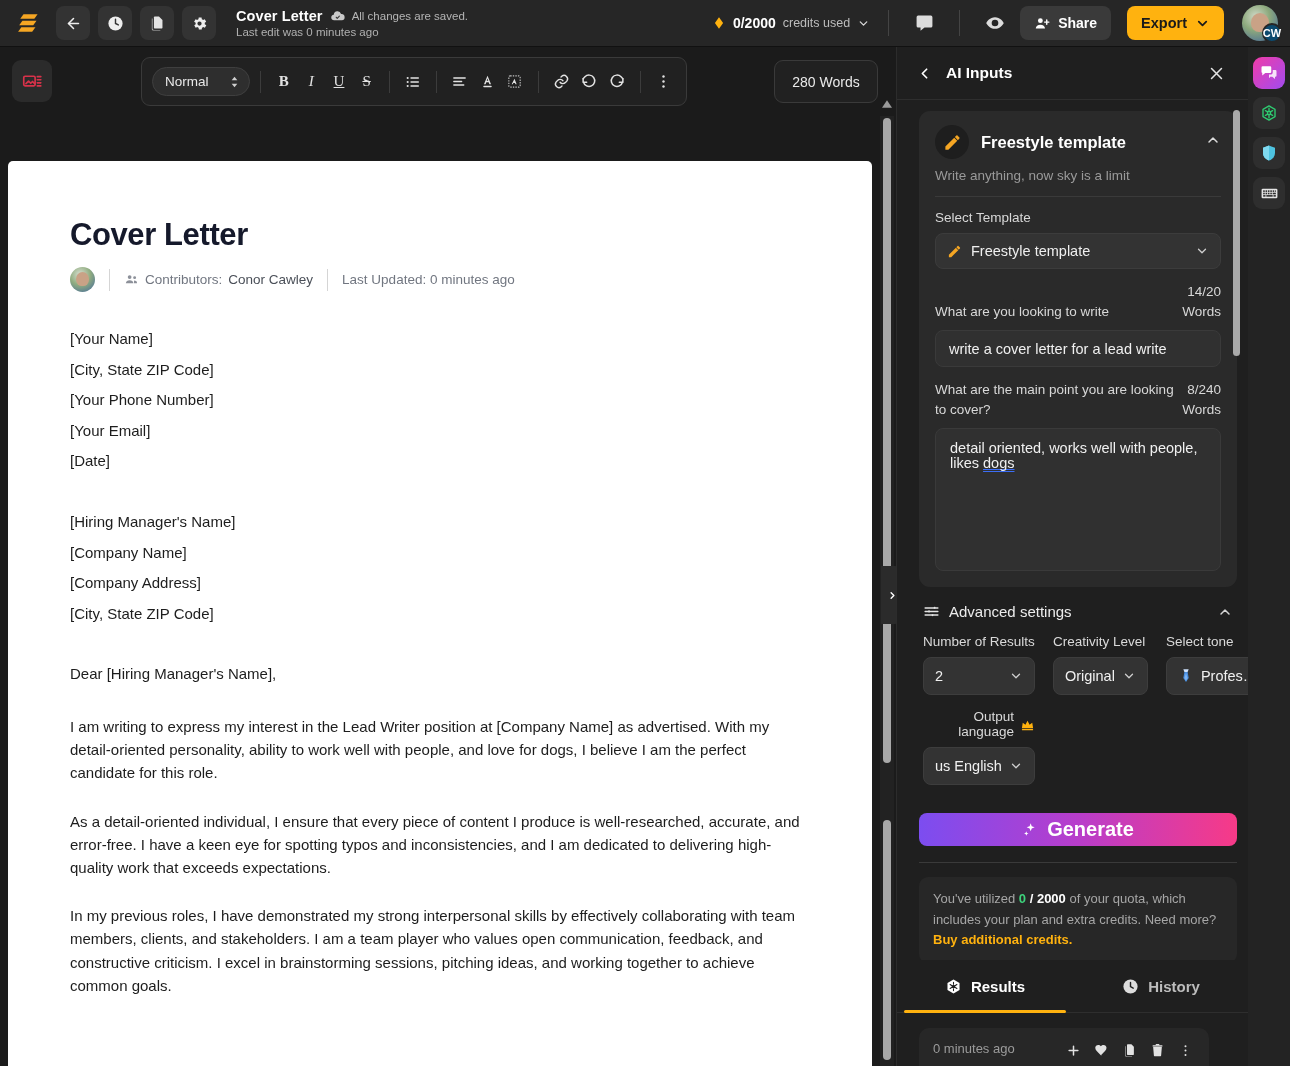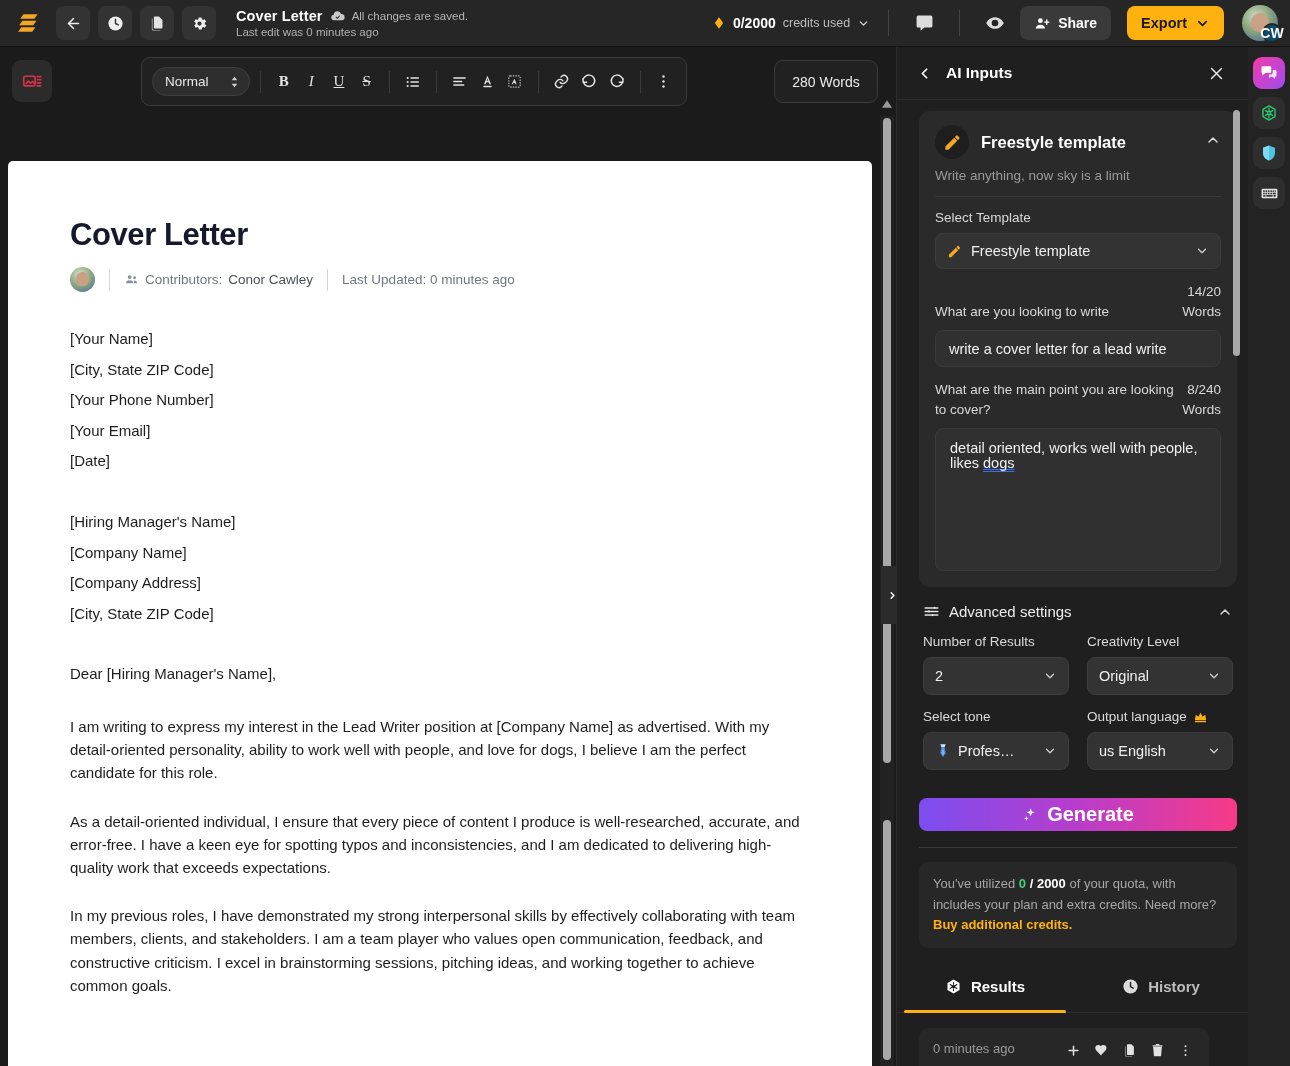--- a/index.html
+++ b/index.html
@@ -53,21 +53,21 @@
     width: 36px; height: 36px; border-radius: 50%;
     background: radial-gradient(circle at 38% 32%, #cfd9c6 0%, #8ca87c 42%, #5d7f8f 75%, #3c5b6b 100%);
     overflow: hidden; position: relative;
   }
   .avatar::after {
     content: ""; position: absolute; left: 9px; top: 8px; width: 18px; height: 19px;
     border-radius: 50% 50% 45% 45%; background: #c9a286;
   }
   .avatar-badge {
     position: absolute; right: -4px; bottom: -2px; width: 20px; height: 20px; border-radius: 50%;
-    background: #0c4a6e; color: #fff; font-size: 14px; font-weight: 700;
+    background: #0c4a6e; color: #fff; font-size: 11px; font-weight: 700;
     display: flex; align-items: center; justify-content: center; border: 2px solid #262626;
   }
 
   
   .left-panel-btn {
     position: absolute; left: 12px; top: 60px; width: 40px; height: 42px;
     background: #2b2b2b; border-radius: 9px; display: flex; align-items: center; justify-content: center;
     cursor: pointer;
   }
 
@@ -181,21 +181,21 @@
   .txtarea {
     height: 143px; background: #303030; border-radius: 8px; border: 1px solid #3a3a3a;
     padding: 12px 14px; margin-top: 8px; color: #f0f0f0; font-size: 14.5px; line-height: 15px;
     cursor: text;
   }
   .spell { text-decoration: underline double #3b6df5; text-decoration-skip-ink: none; }
 
   .adv-head { display: flex; align-items: center; gap: 9px; margin: 16px 12px 0 22px; padding: 0 4px; }
   .adv-title { font-size: 15px; color: #ececec; }
   .adv-chev { margin-left: auto; color: #d4d4d4; cursor: pointer; }
-  .grid2 { display: grid; grid-template-columns: 1fr 1fr; gap: 0 18px; margin: 0 12px 0 22px; padding: 0 4px; text-align: right; }
+  .grid2 { display: grid; grid-template-columns: 1fr 1fr 1fr; gap: 0 18px; margin: 0 12px 0 22px; padding: 0 4px; text-align: right; }
   .g-label { font-size: 13.5px; color: #dadada; margin-top: 14px; display: flex; align-items: center; gap: 6px; }
   .g-sel {
     height: 38px; background: #333; border: 1px solid #3d3d3d; border-radius: 8px;
     display: flex; align-items: center; padding: 0 11px; margin-top: 8px; cursor: pointer;
     color: #f0f0f0; font-size: 14.5px; gap: 7px; overflow: hidden;
   }
   .g-sel .chev { margin-left: auto; color: #cfcfcf; flex-shrink: 0; }
   .g-sel .txt { overflow: hidden; text-overflow: ellipsis; white-space: nowrap; }
 
   .gen-btn {
@@ -655,21 +655,21 @@
               <path d="M13 2l1.6 4.4L19 8l-4.4 1.6L13 14l-1.6-4.4L7 8l4.4-1.6z"></path>
               <path d="M6.5 14l.9 2.4 2.4.9-2.4.9-.9 2.4-.9-2.4L3.2 17l2.4-.9z"></path>
             </svg>
         </span>
         <span>Generate</span>
       </button>
 
       <div class="gen-sep"></div>
 
       <div class="quota">
-        <span>You've utilized </span><span class="zero">0</span><b> / 2000</b><span> of your quota, with includes your plan and extra credits. Need more? </span><a>Buy additional credits.</a>
+        <span>You've utilized </span><span class="zero">0</span><b> / 2000</b><span> of your quota, which includes your plan and extra credits. Need more? </span><a>Buy additional credits.</a>
       </div>
     </div>
 
     <div class="tabs">
       <div class="tab active">
         <span style="display:flex">
           <svg width="17" height="17" viewBox="0 0 24 24" fill="#fff">
               <path d="M12 2l8.5 5v10L12 22l-8.5-5V7z"></path>
               <circle cx="12" cy="12" r="2.6" fill="#1f1f1f"></circle>
               <path d="M12 6.2v2.6M12 15.2v2.6M7.2 9.2l2.2 1.3M14.6 13.5l2.2 1.3M16.8 9.2l-2.2 1.3M9.4 13.5l-2.2 1.3" stroke="#1f1f1f" stroke-width="1.5" stroke-linecap="round"></path>

